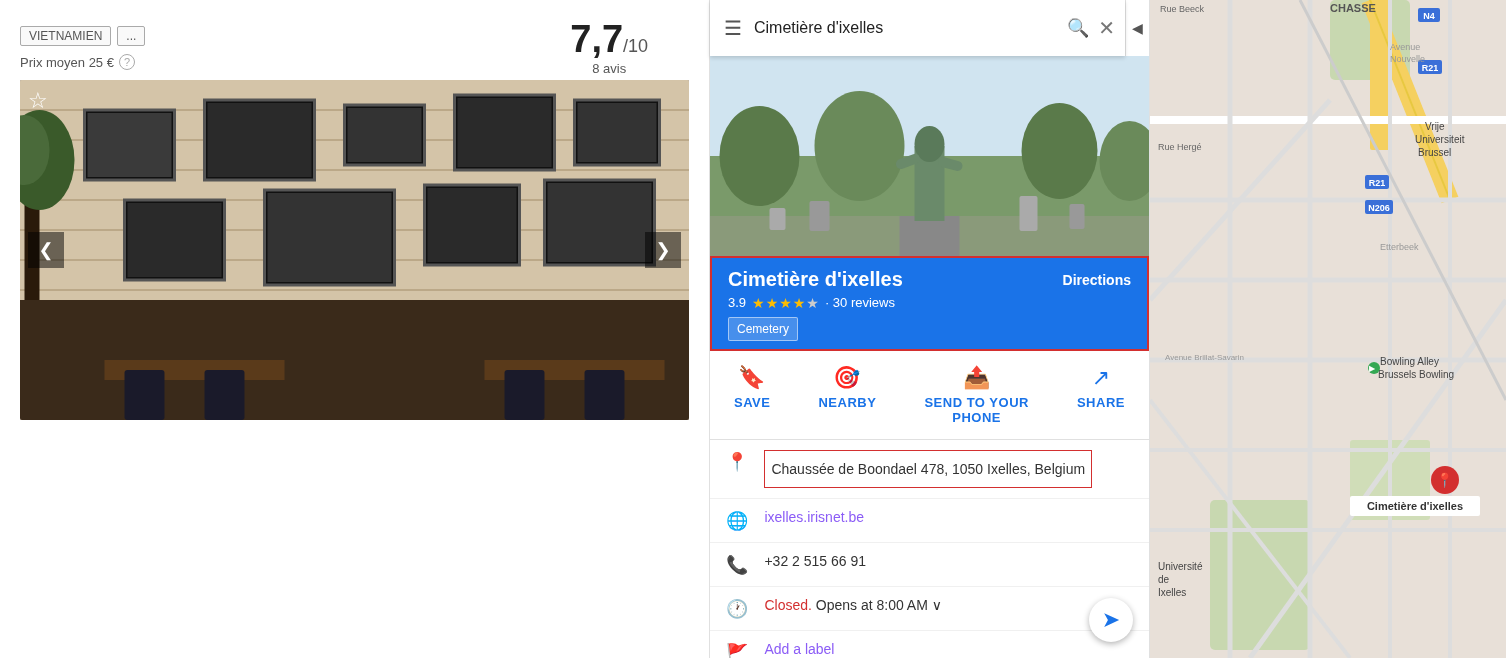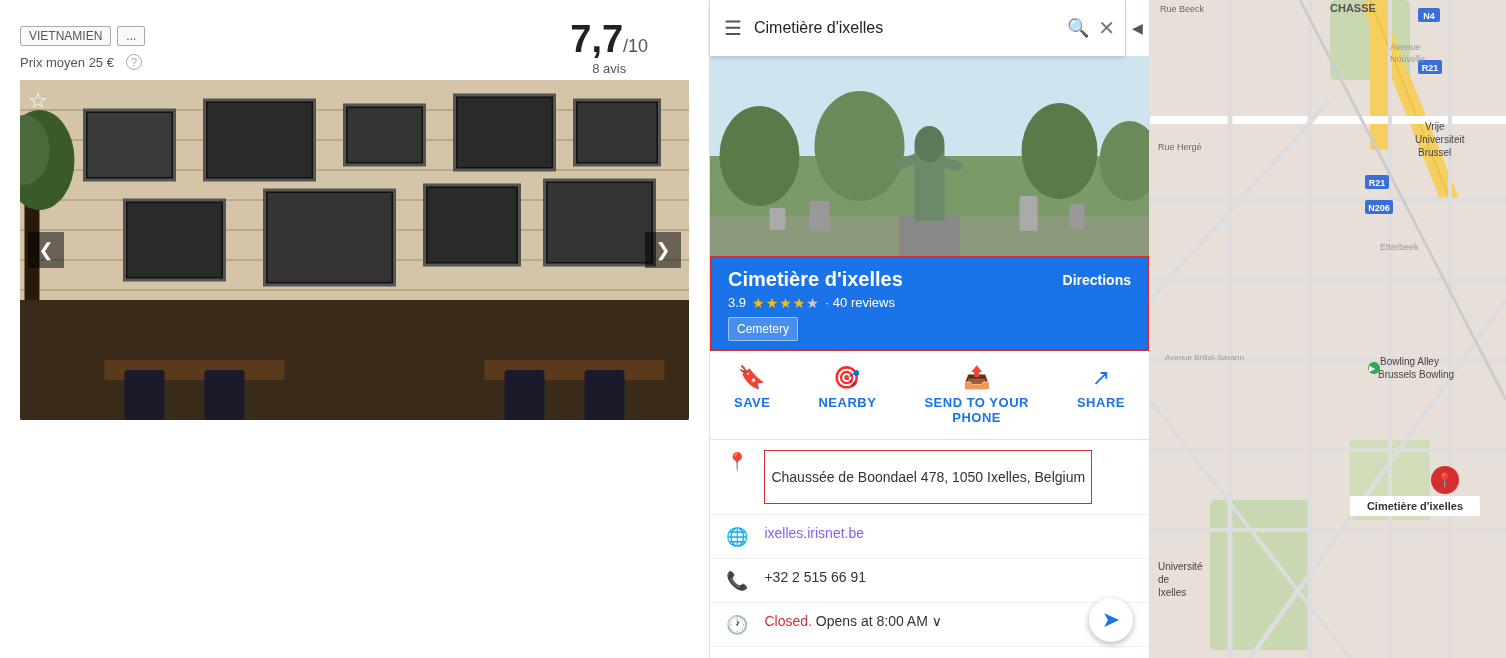--- a/index.html
+++ b/index.html
@@ -98,21 +98,21 @@
       background: #f9f9f9;
       cursor: pointer;
       border-radius: 2px;
     }
     .prix-row {
       margin-top: 8px;
       font-size: 13px;
       color: #555;
       display: flex;
       align-items: center;
-      gap: 12px;
+      gap: 5px;
     }
     .help-icon {
       width: 16px; height: 16px; border-radius: 50%;
       border: 1.5px solid #aaa;
       display: inline-flex; align-items: center; justify-content: center;
       font-size: 11px; color: #aaa; cursor: pointer;
     }
     
     .restaurant-img-wrap {
       position: relative;
@@ -338,21 +338,21 @@
       margin-top: 1px;
       min-width: 20px;
       text-align: center;
     }
     .info-text {
       font-size: 14px;
       color: #333;
     }
     .info-text.address-outlined {
       border: 1.5px solid #d32f2f;
-      padding: 18px 6px;
+      padding: 10px 6px;
     }
     .info-text.blue-link {
       color: #8b5cf6;
       cursor: pointer;
     }
     .suggest-edit {
       padding: 10px 16px;
       font-size: 13px;
       font-weight: bold;
       color: #1a73e8;
@@ -520,21 +520,21 @@
         <div class="blue-bar-title">Cimetière d'ixelles</div>
         <div class="blue-bar-sub">
           <span class="rating-num">3.9</span>
           <div class="stars-row">
             <span class="star">★</span>
             <span class="star">★</span>
             <span class="star">★</span>
             <span class="star half">★</span>
             <span class="star" style="color:#ccc;">★</span>
           </div>
-          <span class="reviews-txt">· 40 reviews</span>
+          <span class="reviews-txt">· 30 reviews</span>
         </div>
         <div>
           <button class="cemetery-tag">Cemetery</button>
         </div>
       </div>
       <div style="display:flex; flex-direction:column; align-items:center; gap:4px; cursor:pointer; padding-top:4px;">
         <button class="directions-btn" style="background:#fff; box-shadow: 0 2px 6px rgba(0,0,0,0.3);">
           <span class="directions-arrow" style="font-size:22px; color:#1a73e8;">➤</span>
         </button>
         <span class="directions-label">Directions</span>

